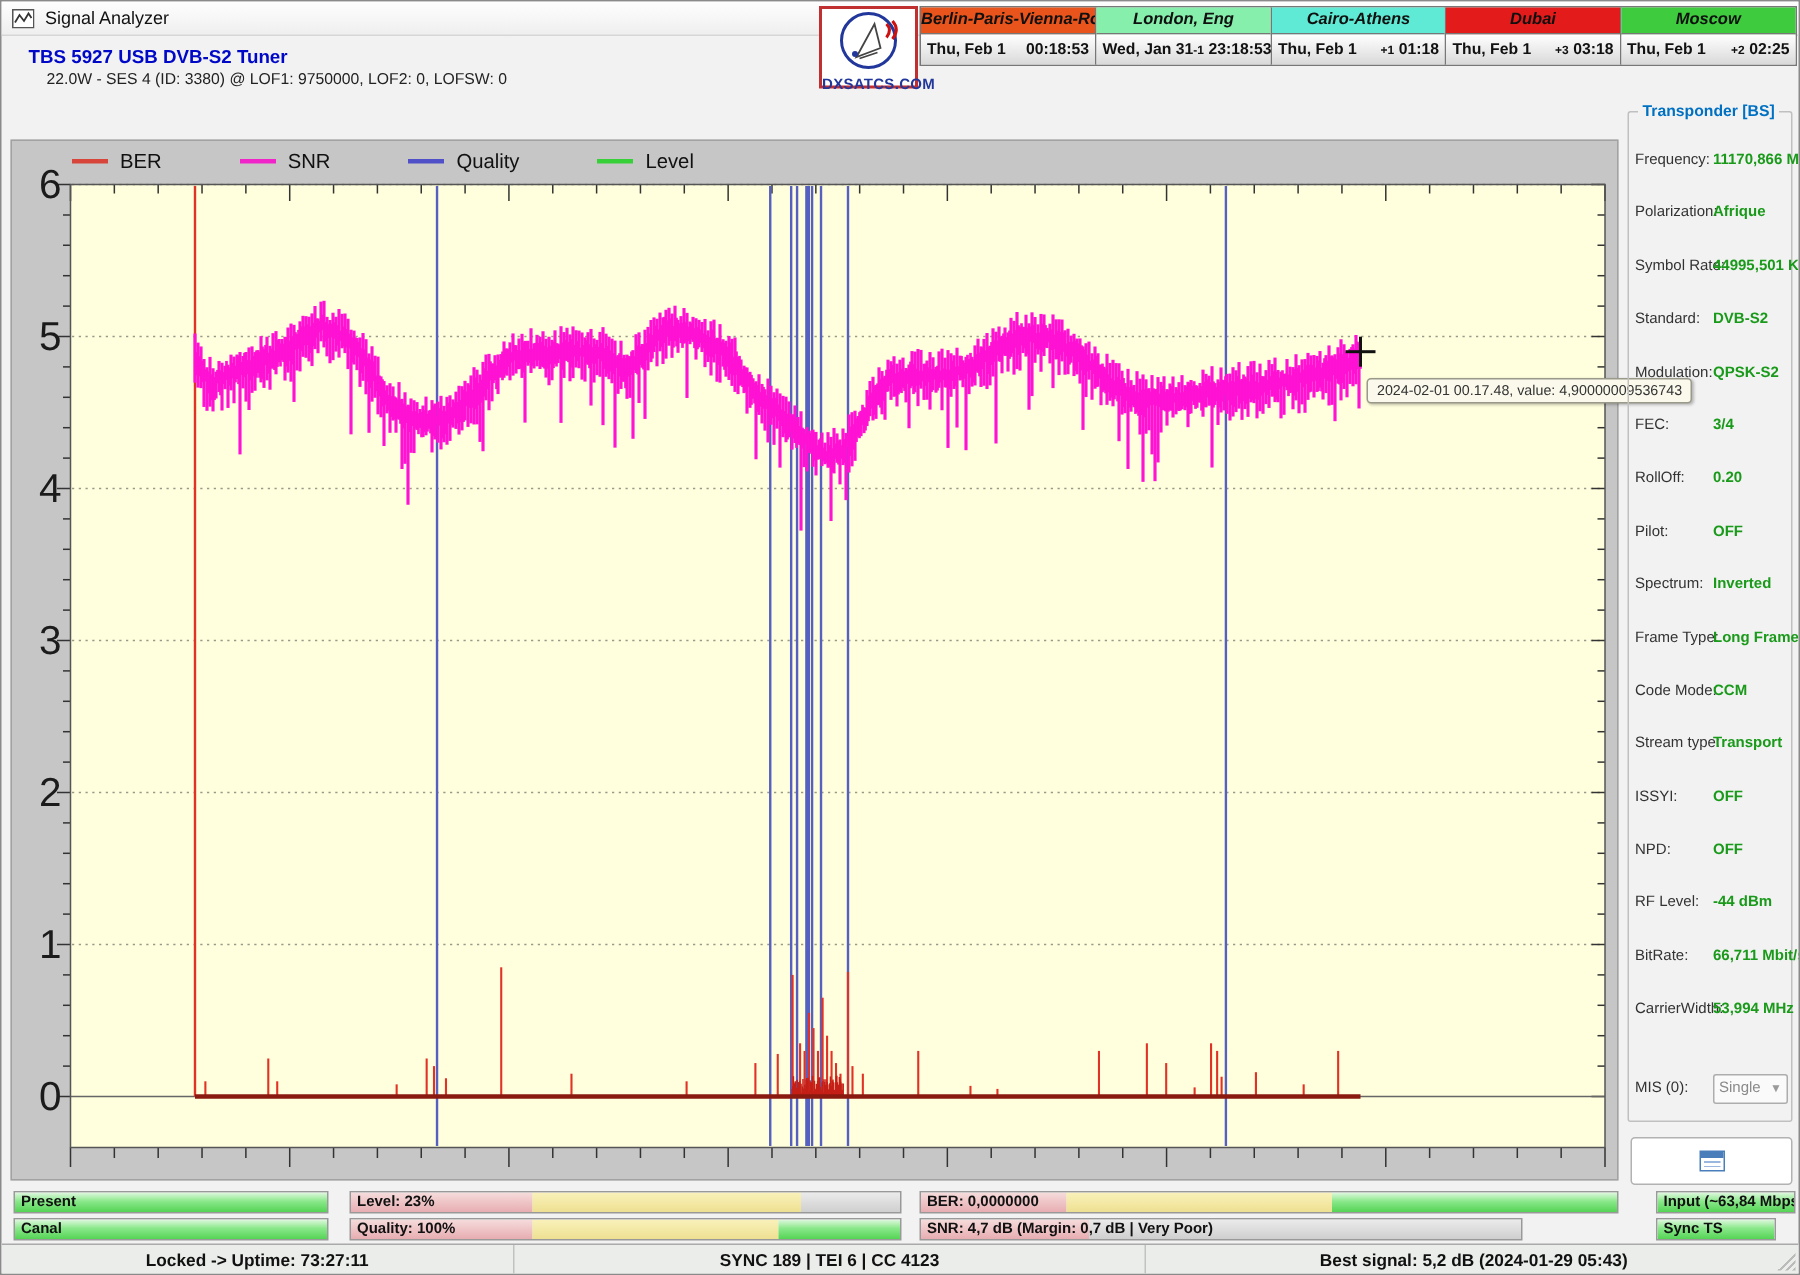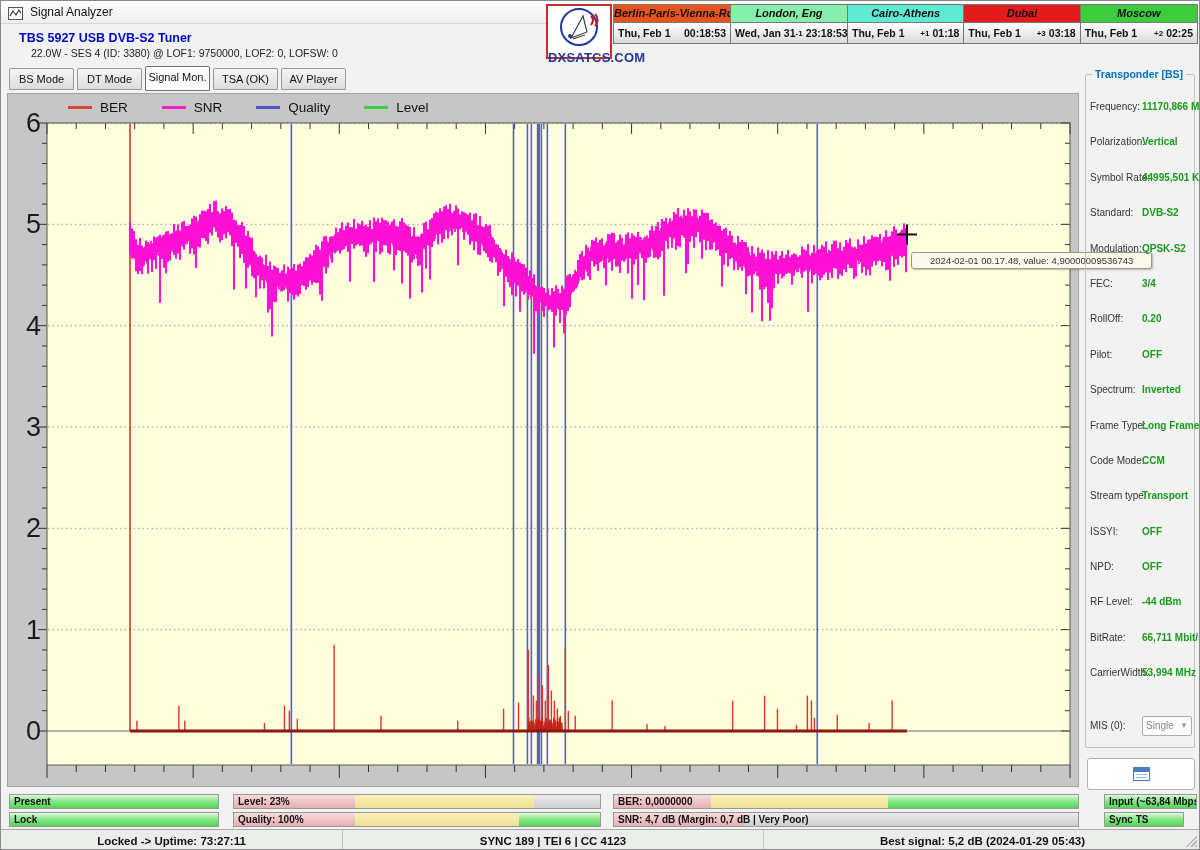--- a/index.html
+++ b/index.html
@@ -6,38 +6,38 @@
   .window{position:relative;width:1200px;height:850px;background:#f2f2f2;border:1px solid #8a8a8a;box-sizing:border-box;overflow:hidden;}
   .titlebar{position:absolute;left:0;top:0;width:100%;height:22px;background:linear-gradient(#fefefe,#efefef);border-bottom:1px solid #d6d6d6;display:flex;align-items:center;}
   .app-icon{margin-left:7px;width:15px;height:13px;display:inline-block;}
   .title-text{margin-left:7px;font-size:12px;color:#111;}
   .tuner-name{position:absolute;left:18px;top:30px;font-size:12.5px;font-weight:bold;color:#0008c8;}
   .tuner-details{position:absolute;left:30px;top:46px;font-size:10.5px;color:#222;}
   .center-info{position:absolute;left:352px;top:6px;width:740px;font-size:15px;color:#111;letter-spacing:.2px;}
   .center-info .ln{height:21px;line-height:21px;white-space:nowrap;}
   .center-info .ln4{border-top:1px solid #c4c4c4;margin-top:2px;padding-top:2px;font-size:14px;height:20px;line-height:20px;width:726px;}
   .logo{position:absolute;left:545px;top:3px;width:66px;height:55px;background:#fff;border:2px solid #c03030;box-sizing:border-box;text-align:center;}
-  .logo-text{font-size:13px;font-weight:bold;color:#22379b;letter-spacing:.2px;display:block;margin-top:-2px;}
+  .logo-text{font-size:10px;font-weight:bold;color:#22379b;letter-spacing:.2px;display:block;margin-top:-2px;}
   .clocks{position:absolute;left:612px;top:3px;width:585px;height:40px;display:flex;border:1px solid #777;box-sizing:border-box;}
   .clock{width:117px;border-right:1px solid #777;box-sizing:border-box;display:flex;flex-direction:column;}
   .clock:last-child{border-right:none;}
   .clock-head{height:17px;line-height:17px;text-align:center;font-size:11px;font-weight:bold;font-style:italic;color:#101010;border-bottom:1px solid #777;white-space:nowrap;overflow:hidden;}
   .clock-time{flex:1;background:linear-gradient(#ffffff,#d9d9d9);display:flex;align-items:center;font-size:10.5px;font-weight:bold;color:#111;padding:0 4px;}
   .clock-day{flex:1;text-align:left;white-space:nowrap;}
   .clock-off{font-size:8px;vertical-align:top;margin-right:3px;}
   .clock-hm{text-align:right;white-space:nowrap;}
   .tabs{position:absolute;left:8px;top:67px;display:flex;gap:3px;}
   .tab{width:63px;height:20px;line-height:20px;text-align:center;font-size:11px;color:#111;background:linear-gradient(#f6f6f6,#dcdcdc);border:1px solid #9a9a9a;border-radius:2px 2px 0 0;cursor:default;}
   .tab.active{background:#fdfdfd;border-color:#6e6e6e;height:23px;margin-top:-2px;font-weight:normal;}
   .chart-widget{position:absolute;left:6px;top:92px;width:1072px;height:694px;background:#c6c6c6;border:1px solid #a2a2a2;box-sizing:border-box;}
-  .legend{position:absolute;left:0;top:2px;height:22px;display:flex;align-items:center;padding-left:60px;gap:34px;}
+  .legend{position:absolute;left:0;top:2px;height:22px;display:flex;align-items:center;padding-left:40px;gap:52px;}
   .legend-item{display:flex;align-items:center;gap:8px;}
   .legend-dash{width:24px;height:3px;}
   .legend-label{font-size:13.5px;color:#111;}
-  .tooltip{position:absolute;left:903px;top:158px;background:#fbf9ec;border:1px solid #9a9a8a;border-radius:3px;padding:2px 18px;font-size:9.5px;color:#333;white-space:nowrap;box-shadow:1px 1px 2px rgba(0,0,0,.25);}
+  .tooltip{position:absolute;left:903px;top:158px;background:#fbf9ec;border:1px solid #9a9a8a;border-radius:3px;padding:2px 6px;font-size:9.5px;color:#333;white-space:nowrap;box-shadow:1px 1px 2px rgba(0,0,0,.25);}
   .side-panel{position:absolute;left:1082px;top:65px;width:114px;height:728px;}
   .groupbox{position:absolute;left:2px;top:8px;width:110px;height:674px;border:1px solid #c0c0c0;border-radius:2px;box-sizing:border-box;}
   .groupbox-title{position:absolute;left:6px;top:-7px;background:#f2f2f2;padding:0 3px;font-size:10.5px;font-weight:bold;color:#0070c2;}
   .tp-rows{position:absolute;left:4px;top:26px;right:2px;}
   .tp-row{height:35.4px;display:flex;align-items:flex-start;white-space:nowrap;}
   .tp-label{font-size:10px;color:#333;width:50px;flex:none;}
   .tp-value{font-size:10px;font-weight:bold;color:#1a9a1a;margin-left:2px;}
   .mis-row{display:flex;align-items:center;margin-top:12px;height:22px;}
   .mis-select{width:56px;height:20px;margin-left:2px;background:#fafafa;border:1px solid #adadad;border-radius:2px;font-size:10px;color:#8a8a8a;display:flex;align-items:center;justify-content:space-between;padding:0 3px;box-sizing:border-box;}
   .mis-chevron{font-size:8px;color:#9a9a9a;}
@@ -120,27 +120,20 @@
       <div class="clock">
         <div class="clock-head" style="background: rgb(62, 203, 62);">Moscow</div>
         <div class="clock-time">
           <span class="clock-day">Thu, Feb 1</span>
           <span class="clock-off">+2</span>
           <span class="clock-hm">02:25</span>
         </div>
       </div>
     </div>
 
-  <div class="tabs" id="tabs">
-      <div class="tab">BS Mode</div>
-      <div class="tab">DT Mode</div>
-      <div class="tab active">Signal Mon.</div>
-      <div class="tab">TSA (OK)</div>
-      <div class="tab">AV Player</div>
-    </div>
 
   <div class="chart-widget" id="chartWidget">
     <div class="legend" id="legend">
         <div class="legend-item">
           <span class="legend-dash" style="background: rgb(216, 69, 58);"></span>
           <span class="legend-label">BER</span>
         </div>
         <div class="legend-item">
           <span class="legend-dash" style="background: rgb(240, 36, 200);"></span>
           <span class="legend-label">SNR</span>
@@ -1223,21 +1216,21 @@
   <div class="side-panel">
     <div class="groupbox">
       <span class="groupbox-title">Transponder [BS]</span>
       <div class="tp-rows" id="tpRows">
           <div class="tp-row">
             <span class="tp-label">Frequency:</span>
             <span class="tp-value">11170,866 MHz</span>
           </div>
           <div class="tp-row">
             <span class="tp-label">Polarization:</span>
-            <span class="tp-value">Vertical</span>
+            <span class="tp-value">Afrique</span>
           </div>
           <div class="tp-row">
             <span class="tp-label">Symbol Rate:</span>
             <span class="tp-value">44995,501 KS/s</span>
           </div>
           <div class="tp-row">
             <span class="tp-label">Standard:</span>
             <span class="tp-value">DVB-S2</span>
           </div>
           <div class="tp-row">
@@ -1306,23 +1299,23 @@
     </div>
   </div>
 
   <div class="bars-row" id="barsRow1" style="top:793px">
       <div class="mbar" style="left: 8px; width: 210px;"><div class="seg" style="left: 0%; width: 100%; background: linear-gradient(rgb(224, 248, 224), rgb(138, 232, 138) 45%, rgb(85, 212, 85));"></div><span class="lbl">Present</span></div>
       <div class="mbar" style="left: 232px; width: 368px;"><div class="seg" style="left: 0%; width: 33%; background: linear-gradient(rgb(246, 220, 220), rgb(231, 173, 177));"></div><div class="seg" style="left: 33%; width: 49%; background: linear-gradient(rgb(249, 241, 186), rgb(238, 224, 146));"></div><div class="seg" style="left: 82%; width: 18%; background: linear-gradient(rgb(235, 235, 235), rgb(207, 207, 207));"></div><span class="lbl">Level: 23%</span></div>
       <div class="mbar" style="left: 612px; width: 466px;"><div class="seg" style="left: 0%; width: 21%; background: linear-gradient(rgb(246, 220, 220), rgb(231, 173, 177));"></div><div class="seg" style="left: 21%; width: 38%; background: linear-gradient(rgb(249, 241, 186), rgb(238, 224, 146));"></div><div class="seg" style="left: 59%; width: 41%; background: linear-gradient(rgb(224, 248, 224), rgb(138, 232, 138) 45%, rgb(85, 212, 85));"></div><span class="lbl">BER: 0,0000000</span></div>
       <div class="mbar" style="left: 1103px; width: 93px;"><div class="seg" style="left: 0%; width: 100%; background: linear-gradient(rgb(224, 248, 224), rgb(138, 232, 138) 45%, rgb(85, 212, 85));"></div><span class="lbl">Input (~63,84 Mbps)</span></div>
     </div>
   <div class="bars-row" id="barsRow2" style="top:811px">
-      <div class="mbar" style="left: 8px; width: 210px;"><div class="seg" style="left: 0%; width: 100%; background: linear-gradient(rgb(224, 248, 224), rgb(138, 232, 138) 45%, rgb(85, 212, 85));"></div><span class="lbl">Lock</span></div>
+      <div class="mbar" style="left: 8px; width: 210px;"><div class="seg" style="left: 0%; width: 100%; background: linear-gradient(rgb(224, 248, 224), rgb(138, 232, 138) 45%, rgb(85, 212, 85));"></div><span class="lbl">Canal</span></div>
       <div class="mbar" style="left: 232px; width: 368px;"><div class="seg" style="left: 0%; width: 33%; background: linear-gradient(rgb(246, 220, 220), rgb(231, 173, 177));"></div><div class="seg" style="left: 33%; width: 45%; background: linear-gradient(rgb(249, 241, 186), rgb(238, 224, 146));"></div><div class="seg" style="left: 78%; width: 22%; background: linear-gradient(rgb(224, 248, 224), rgb(138, 232, 138) 45%, rgb(85, 212, 85));"></div><span class="lbl">Quality: 100%</span></div>
-      <div class="mbar" style="left: 612px; width: 466px;"><div class="seg" style="left: 0%; width: 28%; background: linear-gradient(rgb(246, 220, 220), rgb(231, 173, 177));"></div><div class="seg" style="left: 28%; width: 72%; background: linear-gradient(rgb(235, 235, 235), rgb(207, 207, 207));"></div><span class="lbl">SNR: 4,7 dB (Margin: 0,7 dB | Very Poor)</span></div>
+      <div class="mbar" style="left: 612px; width: 402px;"><div class="seg" style="left: 0%; width: 28%; background: linear-gradient(rgb(246, 220, 220), rgb(231, 173, 177));"></div><div class="seg" style="left: 28%; width: 72%; background: linear-gradient(rgb(235, 235, 235), rgb(207, 207, 207));"></div><span class="lbl">SNR: 4,7 dB (Margin: 0,7 dB | Very Poor)</span></div>
       <div class="mbar" style="left: 1103px; width: 80px;"><div class="seg" style="left: 0%; width: 100%; background: linear-gradient(rgb(224, 248, 224), rgb(138, 232, 138) 45%, rgb(85, 212, 85));"></div><span class="lbl">Sync TS</span></div>
     </div>
 
   <div class="statusbar" id="statusbar">
       <div class="sb-sec" style="width: 342px;">Locked -&gt; Uptime: 73:27:11</div>
       <div class="sb-sec" style="width: 421px;">SYNC 189 | TEI 6 | CC 4123</div>
       <div class="sb-sec" style="flex: 1 1 0%; border-right: none;">Best signal: 5,2 dB (2024-01-29 05:43)</div>
     </div>
   <div class="resize-grip"></div>
 </div>

